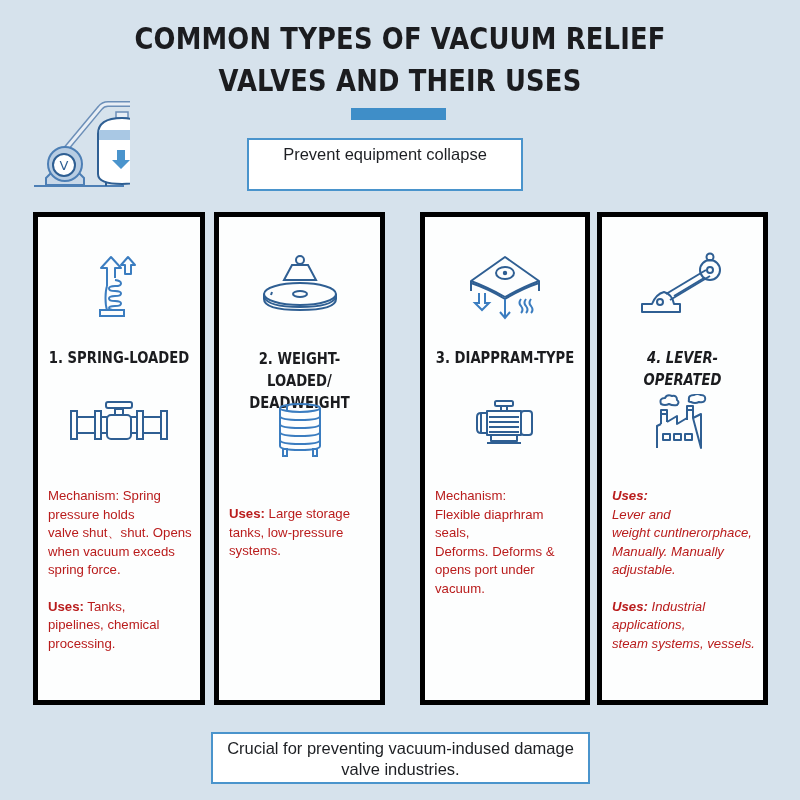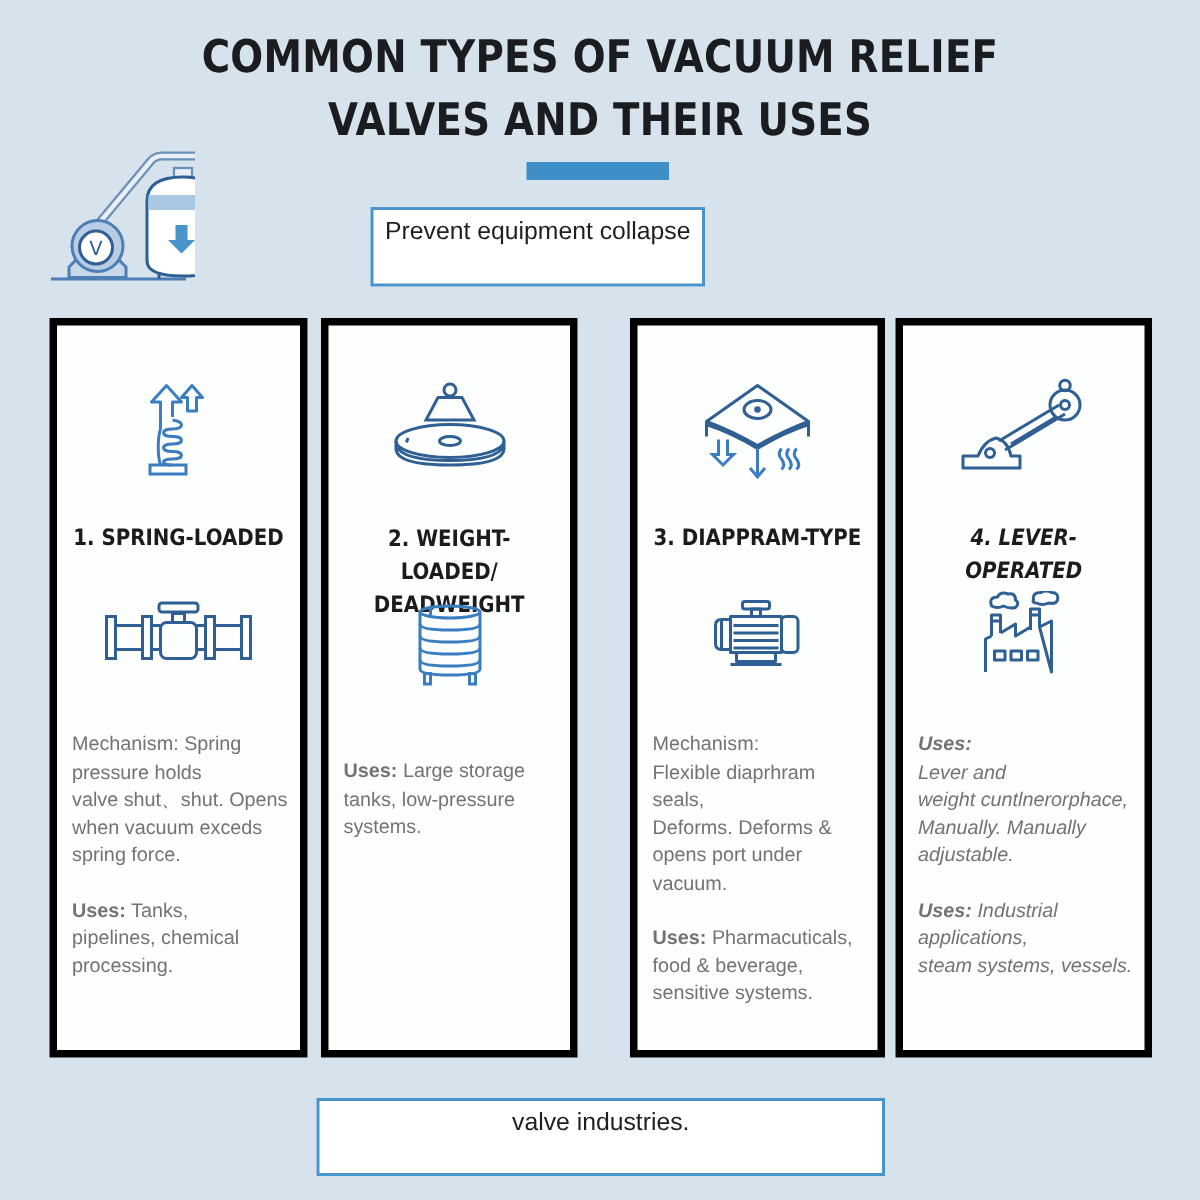--- a/index.html
+++ b/index.html
@@ -33,21 +33,21 @@
       left: 20px; top: 88px; width: 110px; height: 102px;
     }
     .callout {
       position: absolute;
       background: #ffffff;
       border: 2px solid #4a94cc;
       text-align: center;
       color: #1d1f23;
     }
     .callout-top {
-      left: 247px; top: 138px; width: 223px; height: 53px;
+      left: 247px; top: 138px; width: 276px; height: 53px;
       font-size: 16.5px;
       line-height: 21px;
       padding-top: 4px;
     }
     .callout-bottom {
       left: 211px; top: 732px; width: 379px; height: 52px;
       font-size: 16.5px;
       line-height: 21px;
       padding-top: 4px;
     }
@@ -82,21 +82,21 @@
       transform: scaleX(0.88);
       transform-origin: center top;
     }
     .card-2 .card-heading { top: 131px; }
     .card-body {
       position: absolute;
       left: 10px; right: 4px;
       top: 270px;
       font-size: 13.2px;
       line-height: 18.5px;
-      color: #737373;
+      color: #b91c1c;
     }
     .card-body p { margin: 0; }
     .card-body .mech { white-space: pre-line; }
     .card-body .uses { margin-top: 18px; white-space: pre-line; }
     .card-body .uses b { font-weight: bold; }
     .card-body .mech b { font-weight: bold; }
     svg { display: block; }
   </style>
 </head>
 <body>
@@ -268,23 +268,20 @@
         <line x1="12" y1="44" x2="46" y2="44"></line>
       </g>
     </svg>
   </div>
   <div class="card-body">
     <p class="mech"><span>Mechanism:</span><span>
 Flexible diaprhram seals,
 Deforms. Deforms &amp;
 opens port under
 vacuum.</span></p>
-    <p class="uses"><b>Uses:</b><span> Pharmacuticals,
-food &amp; beverage,
-sensitive systems.</span></p>
   </div>
 </div>
 
 <div class="card card-4">
   <div class="card-icon top">
     <svg width="90" height="70" viewBox="0 0 90 70">
       <g fill="none" stroke="#2f5f93" stroke-width="2" stroke-linejoin="round">
         <path d="M4 60 L4 52 L14 52 Q18 42 26 40 Q34 42 36 52 L42 52 L42 60 Z"></path>
         <circle cx="22" cy="50" r="3"></circle>
         <path d="M28 42 L68 18"></path>
@@ -322,14 +319,15 @@
 Lever and
 weight cuntlnerorphace,
 Manually. Manually
 adjustable.</span></p>
     <p class="uses"><b>Uses:</b><span> Industrial applications,
 steam systems, vessels.</span></p>
   </div>
 </div>
 
 <div class="callout callout-bottom">
+  <div>Crucial for preventing vacuum-indused damage</div>
   <div>valve industries.</div>
 </div>
 
 </body></html>

